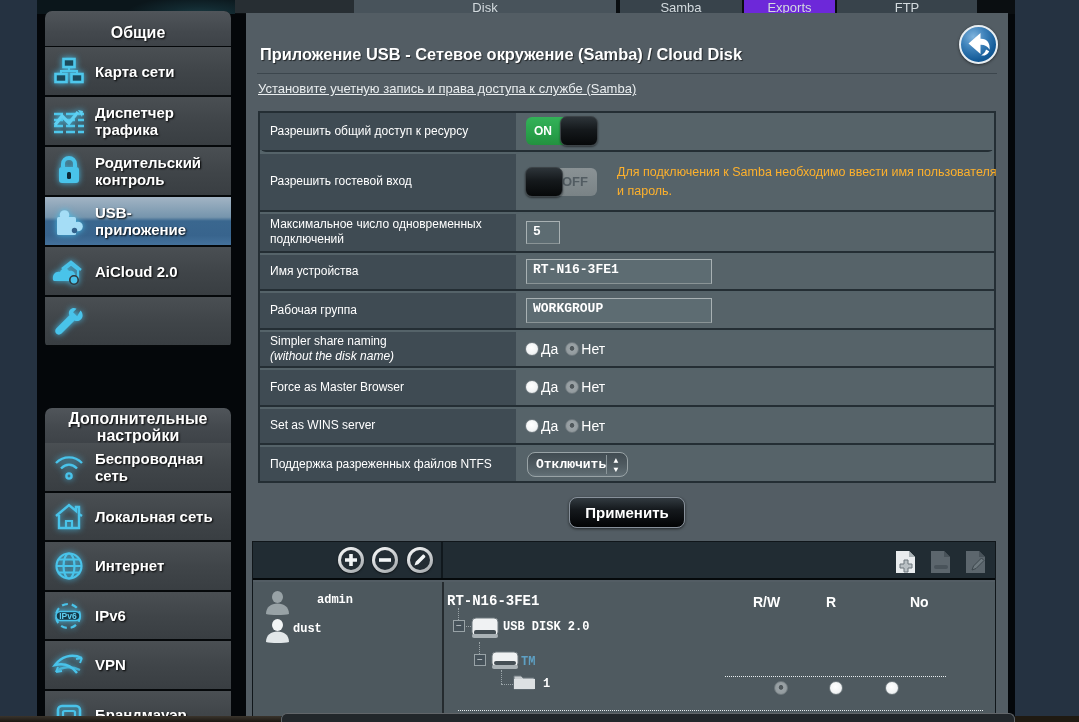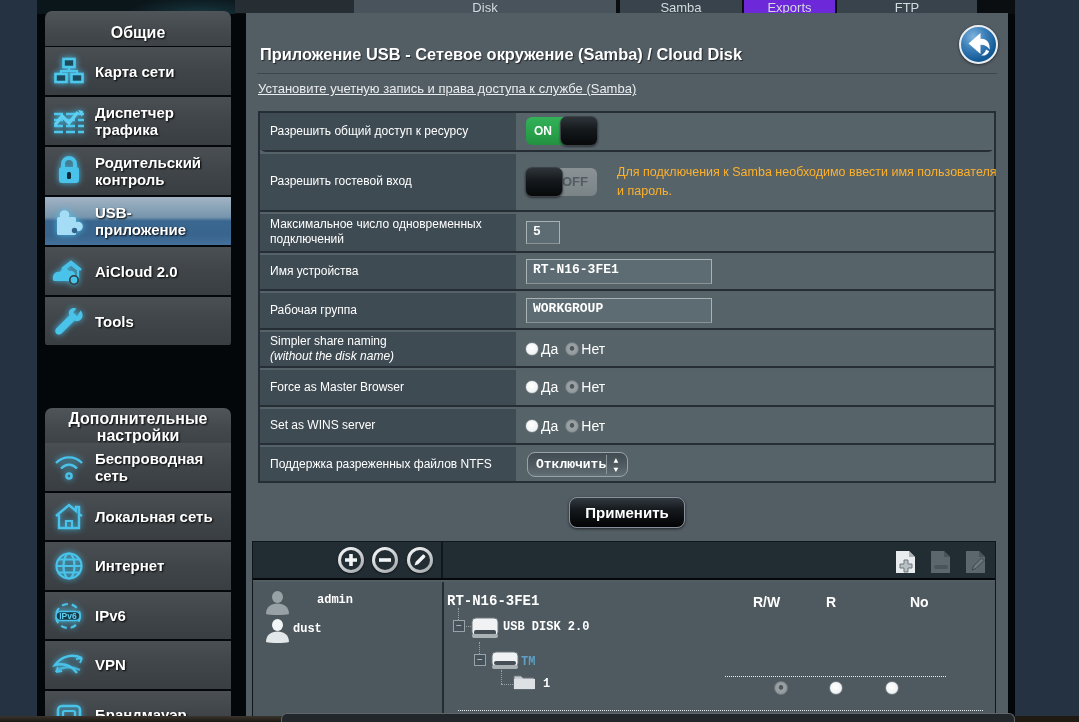--- a/index.html
+++ b/index.html
@@ -355,23 +355,20 @@
         <span class="txt">
           <span>AiCloud 2.0</span>
         </span>
       </div>
     <div class="sitem">
         <span class="ic">
       <svg width="34" height="34" viewBox="0 0 34 34">
             <path d="M28.5 6.5c3 3 3 8-1 10-2 1-4 .5-5-0l-13 13c-1.5 1.5-4 1.5-5.3 0-1.4-1.4-1.3-3.8.2-5.2l13-13c-.8-1.5-.8-3.8.7-5.5 1.6-1.8 4.4-2.2 6.4-1l-3.4 3.4 4 4z" fill="#49c3ea"></path>
           </svg>
       </span>
-        <span class="txt">
-          <span>Tools</span>
-        </span>
       </div>
   </div>
   <div class="abs spanel" id="sidebar2">
     <div class="shead">Дополнительные<br>настройки</div>
     <div class="sitem">
         <span class="ic">
       <svg width="36" height="30" viewBox="0 0 36 30">
             <g fill="none" stroke="#49c3ea" stroke-width="2.4">
               <path d="M5 11c7.5-7.5 18.5-7.5 26 0"></path>
               <path d="M10 16.5c5-5 11-5 16 0"></path>

